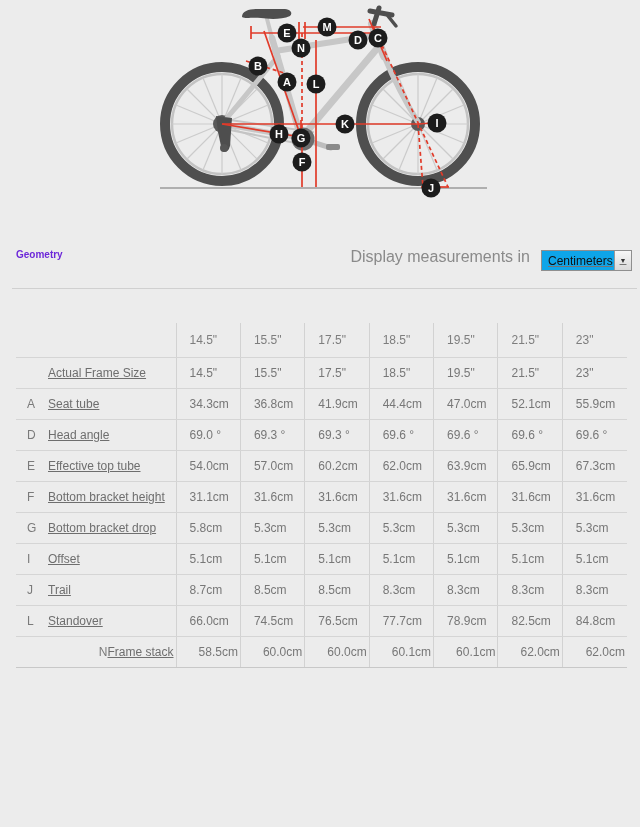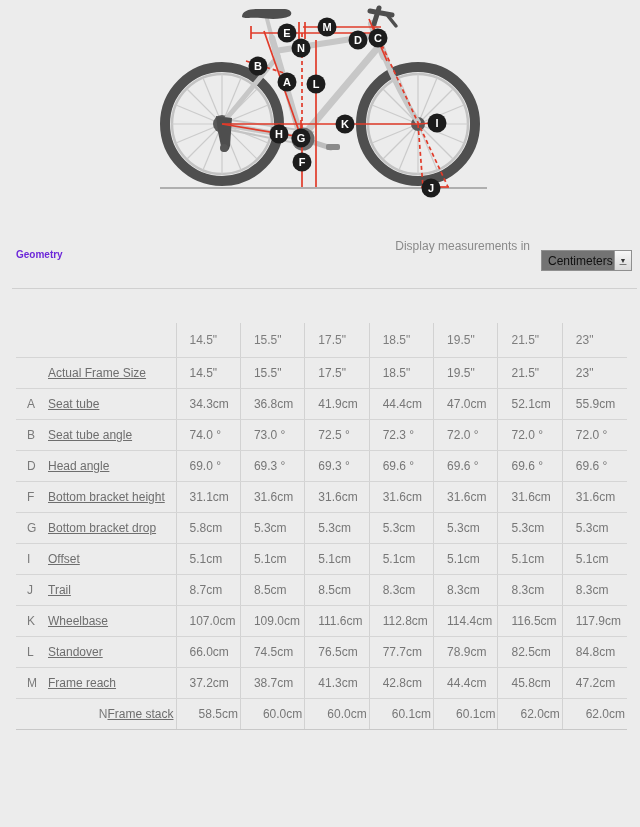--- a/index.html
+++ b/index.html
@@ -10,26 +10,26 @@
     color:#767676;
   }
   
   .diagram{position:absolute;top:0;left:0;width:640px;height:220px;}
   
   .geo-title{
     position:absolute;left:16px;top:249px;
     font-size:10px;font-weight:bold;color:#6d28d9;
   }
   .display-label{
-    position:absolute;right:110px;top:239px;
-    font-size:12px;color:#8a8a8a;white-space:nowrap;
+    position:absolute;right:110px;top:248px;
+    font-size:16px;color:#8a8a8a;white-space:nowrap;
   }
   .dropdown{
     position:absolute;left:541px;top:250px;width:91px;height:21px;
-    background:#737373;border:1px solid #8f8f8f;box-sizing:border-box;
+    background:#0ea5e9;border:1px solid #8f8f8f;box-sizing:border-box;
     display:flex;align-items:center;cursor:default;text-decoration:underline;
   }
   .dropdown .dd-text{
     flex:1;font-size:12px;color:#111;padding-left:6px;white-space:nowrap;overflow:hidden;
   }
   .dropdown .dd-btn{
     width:16px;height:100%;border-left:1px solid #9a9a9a;
     background:linear-gradient(#f7f7f7,#d9d9d9);
     display:flex;align-items:center;justify-content:center;
   }
@@ -222,40 +222,40 @@
         <td class="lab"><span class="row-letter">A</span>Seat tube</td>
         <td class="vcol">34.3cm</td>
         <td class="vcol">36.8cm</td>
         <td class="vcol">41.9cm</td>
         <td class="vcol">44.4cm</td>
         <td class="vcol">47.0cm</td>
         <td class="vcol">52.1cm</td>
         <td class="vcol">55.9cm</td>
       </tr>
       <tr>
-        <td class="lab"><span class="row-letter">B</span>Seat tube angle</td>
-        <td class="vcol">74.0 °</td>
-        <td class="vcol">73.0 °</td>
-        <td class="vcol">72.5 °</td>
-        <td class="vcol">72.3 °</td>
-        <td class="vcol">72.0 °</td>
-        <td class="vcol">72.0 °</td>
-        <td class="vcol">72.0 °</td>
-      </tr>
-      <tr>
         <td class="lab"><span class="row-letter">D</span>Head angle</td>
         <td class="vcol">69.0 °</td>
         <td class="vcol">69.3 °</td>
         <td class="vcol">69.3 °</td>
         <td class="vcol">69.6 °</td>
         <td class="vcol">69.6 °</td>
         <td class="vcol">69.6 °</td>
         <td class="vcol">69.6 °</td>
       </tr>
       <tr>
+        <td class="lab"><span class="row-letter">E</span>Effective top tube</td>
+        <td class="vcol">54.0cm</td>
+        <td class="vcol">57.0cm</td>
+        <td class="vcol">60.2cm</td>
+        <td class="vcol">62.0cm</td>
+        <td class="vcol">63.9cm</td>
+        <td class="vcol">65.9cm</td>
+        <td class="vcol">67.3cm</td>
+      </tr>
+      <tr>
         <td class="lab"><span class="row-letter">F</span>Bottom bracket height</td>
         <td class="vcol">31.1cm</td>
         <td class="vcol">31.6cm</td>
         <td class="vcol">31.6cm</td>
         <td class="vcol">31.6cm</td>
         <td class="vcol">31.6cm</td>
         <td class="vcol">31.6cm</td>
         <td class="vcol">31.6cm</td>
       </tr>
       <tr>
@@ -282,50 +282,30 @@
         <td class="lab"><span class="row-letter">J</span>Trail</td>
         <td class="vcol">8.7cm</td>
         <td class="vcol">8.5cm</td>
         <td class="vcol">8.5cm</td>
         <td class="vcol">8.3cm</td>
         <td class="vcol">8.3cm</td>
         <td class="vcol">8.3cm</td>
         <td class="vcol">8.3cm</td>
       </tr>
       <tr>
-        <td class="lab"><span class="row-letter">K</span>Wheelbase</td>
-        <td class="vcol">107.0cm</td>
-        <td class="vcol">109.0cm</td>
-        <td class="vcol">111.6cm</td>
-        <td class="vcol">112.8cm</td>
-        <td class="vcol">114.4cm</td>
-        <td class="vcol">116.5cm</td>
-        <td class="vcol">117.9cm</td>
-      </tr>
-      <tr>
         <td class="lab"><span class="row-letter">L</span>Standover</td>
         <td class="vcol">66.0cm</td>
         <td class="vcol">74.5cm</td>
         <td class="vcol">76.5cm</td>
         <td class="vcol">77.7cm</td>
         <td class="vcol">78.9cm</td>
         <td class="vcol">82.5cm</td>
         <td class="vcol">84.8cm</td>
       </tr>
       <tr>
-        <td class="lab"><span class="row-letter">M</span>Frame reach</td>
-        <td class="vcol">37.2cm</td>
-        <td class="vcol">38.7cm</td>
-        <td class="vcol">41.3cm</td>
-        <td class="vcol">42.8cm</td>
-        <td class="vcol">44.4cm</td>
-        <td class="vcol">45.8cm</td>
-        <td class="vcol">47.2cm</td>
-      </tr>
-      <tr>
         <td class="lab"><span class="row-letter">N</span>Frame stack</td>
         <td class="vcol">58.5cm</td>
         <td class="vcol">60.0cm</td>
         <td class="vcol">60.0cm</td>
         <td class="vcol">60.1cm</td>
         <td class="vcol">60.1cm</td>
         <td class="vcol">62.0cm</td>
         <td class="vcol">62.0cm</td>
       </tr>
     </tbody>

